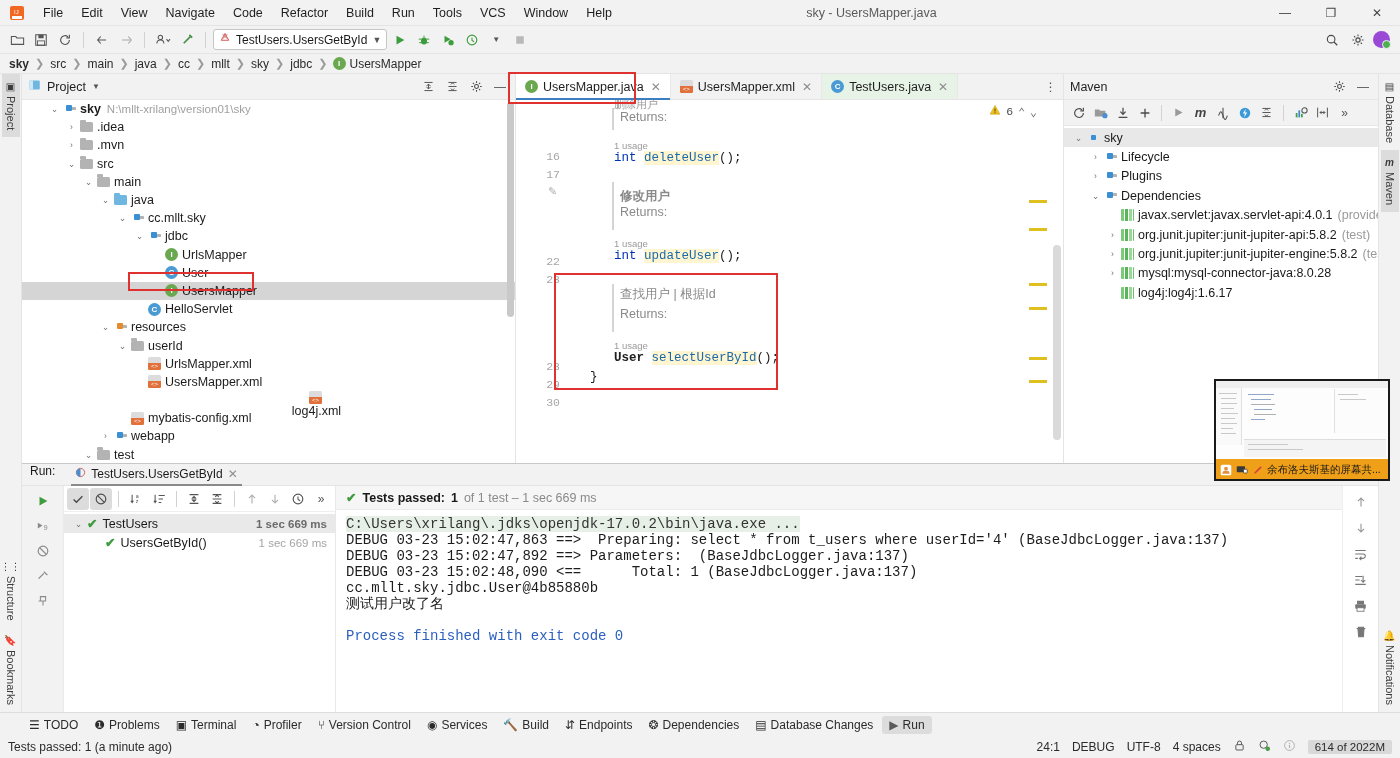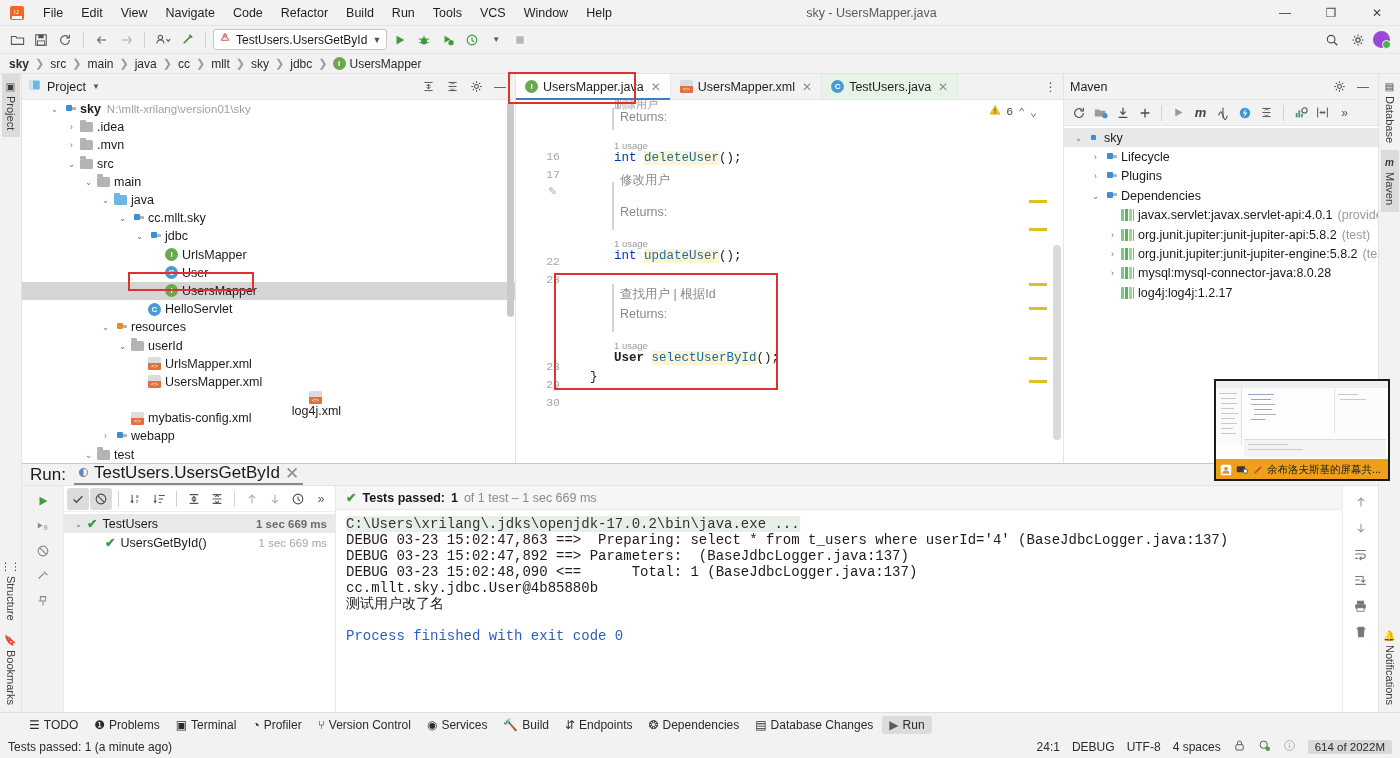--- a/index.html
+++ b/index.html
@@ -108,21 +108,21 @@
   
   .maven-panel{width:315px;background:#fff;display:flex;flex-direction:column;border-left:1px solid #e4e4e4;flex-shrink:0;}
   .mv-tb{height:26px;display:flex;align-items:center;padding:0 4px;gap:1px;background:#f2f2f2;border-bottom:1px solid #e7e7e7;}
   .mv-ic{width:21px;height:21px;display:flex;align-items:center;justify-content:center;color:#4a4a4a;font-size:12px;border-radius:3px;}
   .mv-tree{flex:1;padding-top:2px;overflow:hidden;}
   .mv-row{height:19.4px;display:flex;align-items:center;font-size:12.5px;white-space:nowrap;cursor:default;}
   .mv-row.sel{background:#e8e8e8;}
 
   
   .runwin{position:absolute;left:22px;right:22px;bottom:46px;height:249px;background:#fff;border-top:1px solid #c8c8c8;display:flex;flex-direction:column;z-index:10;}
-  .run-head{height:22px;display:flex;align-items:flex-end;background:#f2f2f2;padding:0 8px;gap:8px;font-size:17px;border-bottom:1px solid #e4e4e4;}
+  .run-head{height:22px;display:flex;align-items:flex-start;background:#f2f2f2;padding:0 8px;gap:16px;font-size:12px;border-bottom:1px solid #e4e4e4;}
   .run-tab{display:flex;align-items:center;gap:5px;padding:0 4px;height:22px;border-bottom:2px solid #8a8a8a;}
   .run-body{flex:1;display:flex;min-height:0;}
   .run-left{width:42px;background:#f2f2f2;display:flex;flex-direction:column;align-items:center;padding-top:3px;gap:1px;border-right:1px solid #eaeaea;}
   .rl-ic{width:24px;height:24px;display:flex;align-items:center;justify-content:center;color:#555;font-size:12px;border-radius:3px;}
   .run-mid{width:272px;display:flex;flex-direction:column;border-right:1px solid #e8e8e8;}
   .run-mid-tb{height:26px;display:flex;align-items:center;gap:1px;padding:0 3px;background:#fff;border-bottom:1px solid #efefef;}
   .rm-ic{width:22px;height:22px;display:flex;align-items:center;justify-content:center;color:#555;font-size:12px;border-radius:3px;}
   .rm-ic.on{background:#dcdcdc;}
   .test-tree{flex:1;padding-top:2px;}
   .t-row{height:19px;display:flex;align-items:center;font-size:12.5px;padding-right:8px;}
@@ -542,21 +542,21 @@
 
       <div class="code">
         <div class="cl doc" style="top:-3px;left:46px;font-size:11px;color:#9a9a9a;">删除用户</div>
 
         <div class="docbar" style="left:44px;top:8px;height:22px;"></div>
         <div class="cl doc" style="top:10px;left:52px;">Returns:</div>
         <div class="cl usage" style="top:40px;left:46px;">1 usage</div>
         <div class="cl" style="top:51px;left:46px;"><span class="kw">int</span> <span class="mth">deleteUser</span><span>();</span></div>
 
         <div class="docbar" style="left:44px;top:82px;height:48px;"></div>
-        <div class="cl doc" style="top:72px;left:52px;">修改用户</div>
+        <div class="cl doc" style="top:88px;left:52px;font-weight:bold;">修改用户</div>
         <div class="cl doc" style="top:105px;left:52px;">Returns:</div>
         <div class="cl usage" style="top:138px;left:46px;">1 usage</div>
         <div class="cl" style="top:149px;left:46px;"><span class="kw">int</span> <span class="mth">updateUser</span><span>();</span></div>
 
         <div class="docbar" style="left:44px;top:184px;height:48px;"></div>
         <div class="cl doc" style="top:186px;left:52px;">查找用户 | 根据Id</div>
         <div class="cl doc" style="top:207px;left:52px;">Returns:</div>
         <div class="cl usage" style="top:240px;left:46px;">1 usage</div>
         <div class="cl" style="top:251px;left:46px;"><span class="typ">User</span> <span class="mth">selectUserById</span><span>();</span></div>
         <div class="cl" style="top:270px;left:22px;">}</div>
@@ -725,21 +725,21 @@
           <span class="tic">
             <span class="mvnic"></span>
           </span>
           <span class="rlabel">mysql:mysql-connector-java:8.0.28</span>
         </div>
         <div class="mv-row" style="padding-left: 42px;">
           <span class="arrow"></span>
           <span class="tic">
             <span class="mvnic"></span>
           </span>
-          <span class="rlabel">log4j:log4j:1.2.17</span>
+          <span class="rlabel">log4j:log4j:1.6.17</span>
         </div>
       </div>
   </div>
 
   <div class="vbar right">
     <div class="vtab">
       <span class="vi">▤</span>
       <span>Database</span>
     </div>
     <div class="vtab active">

